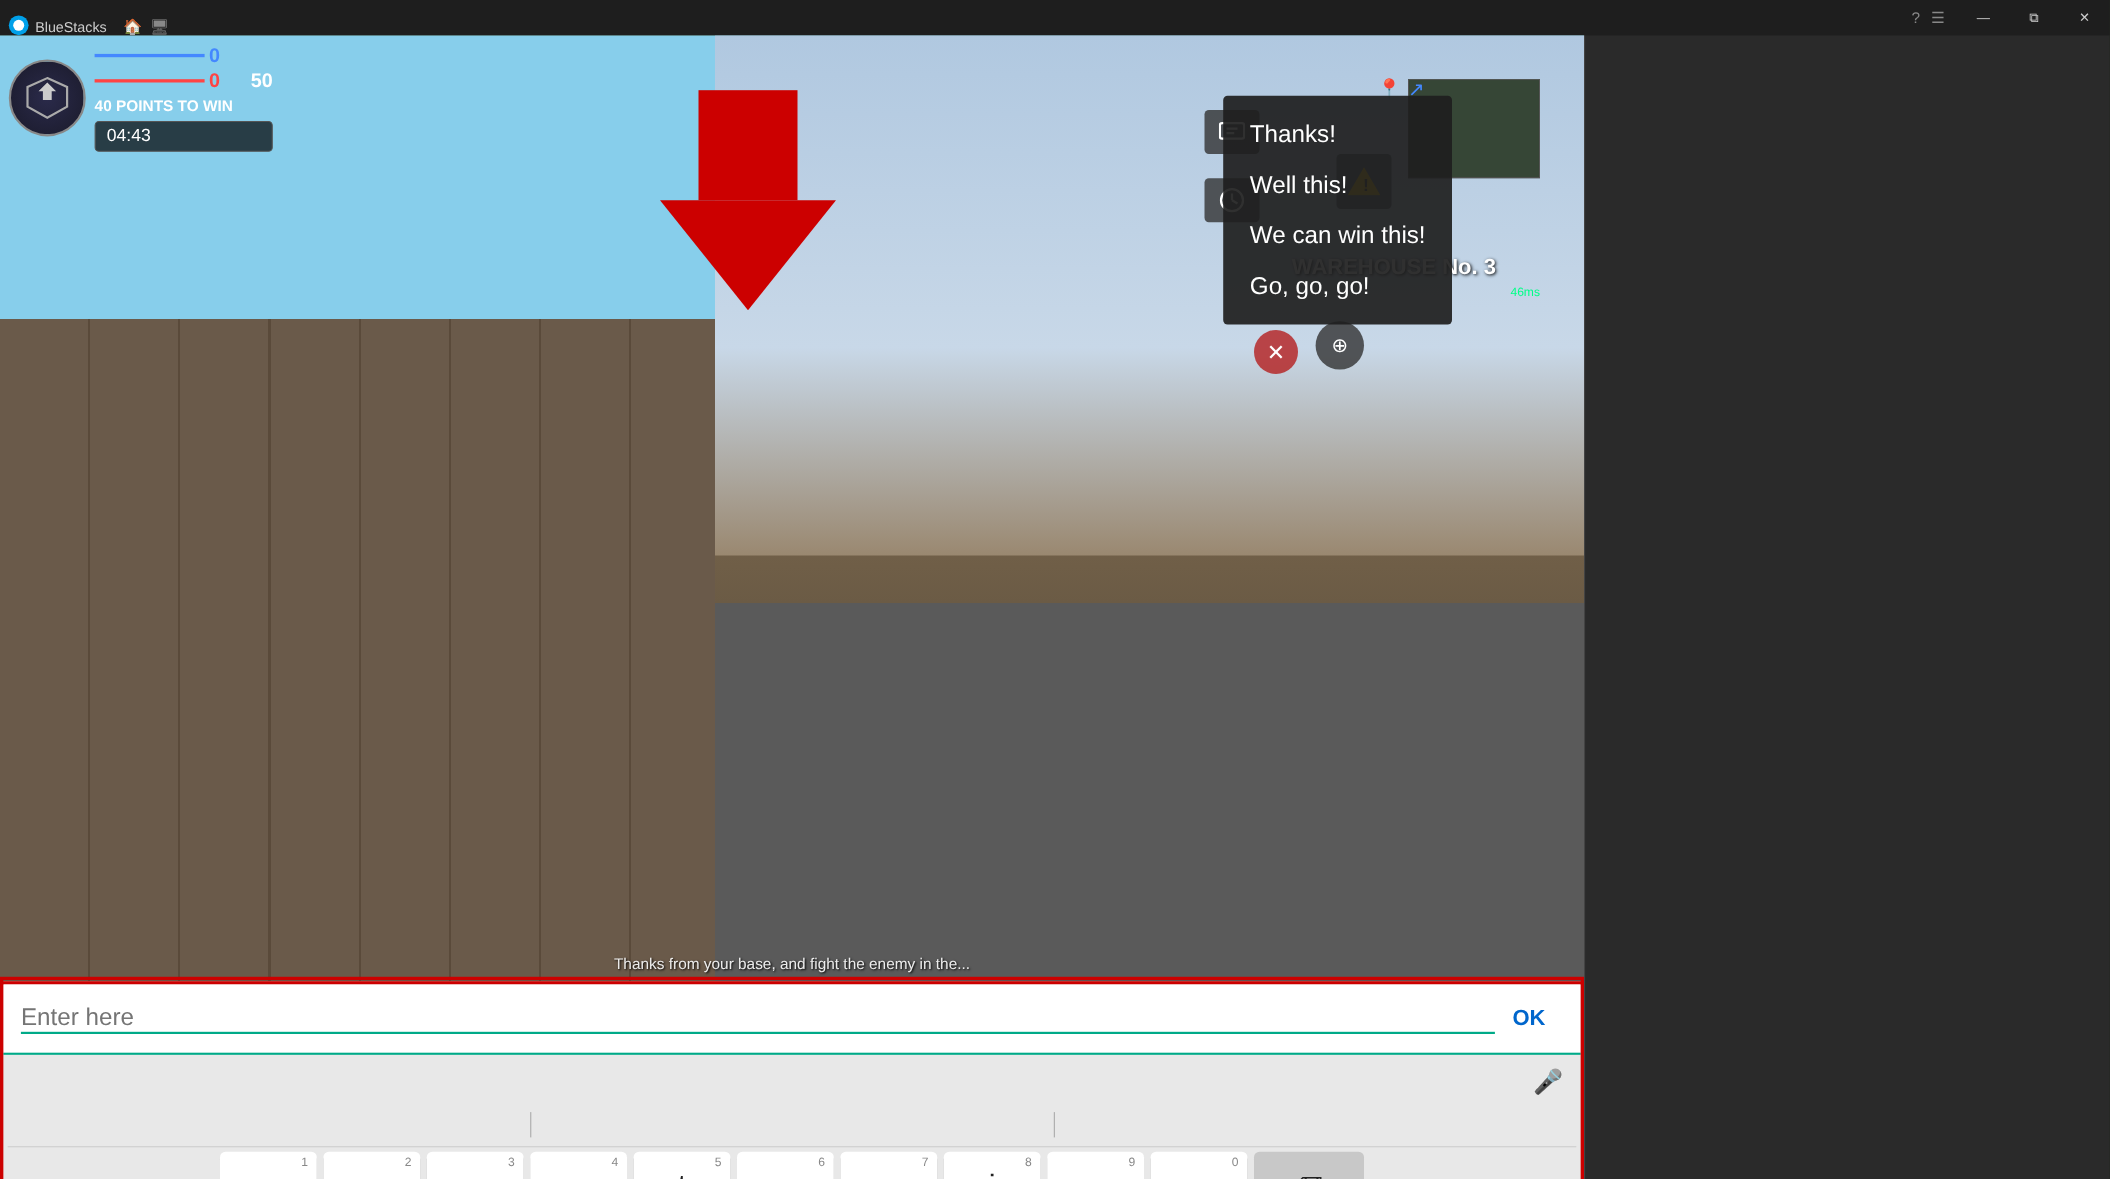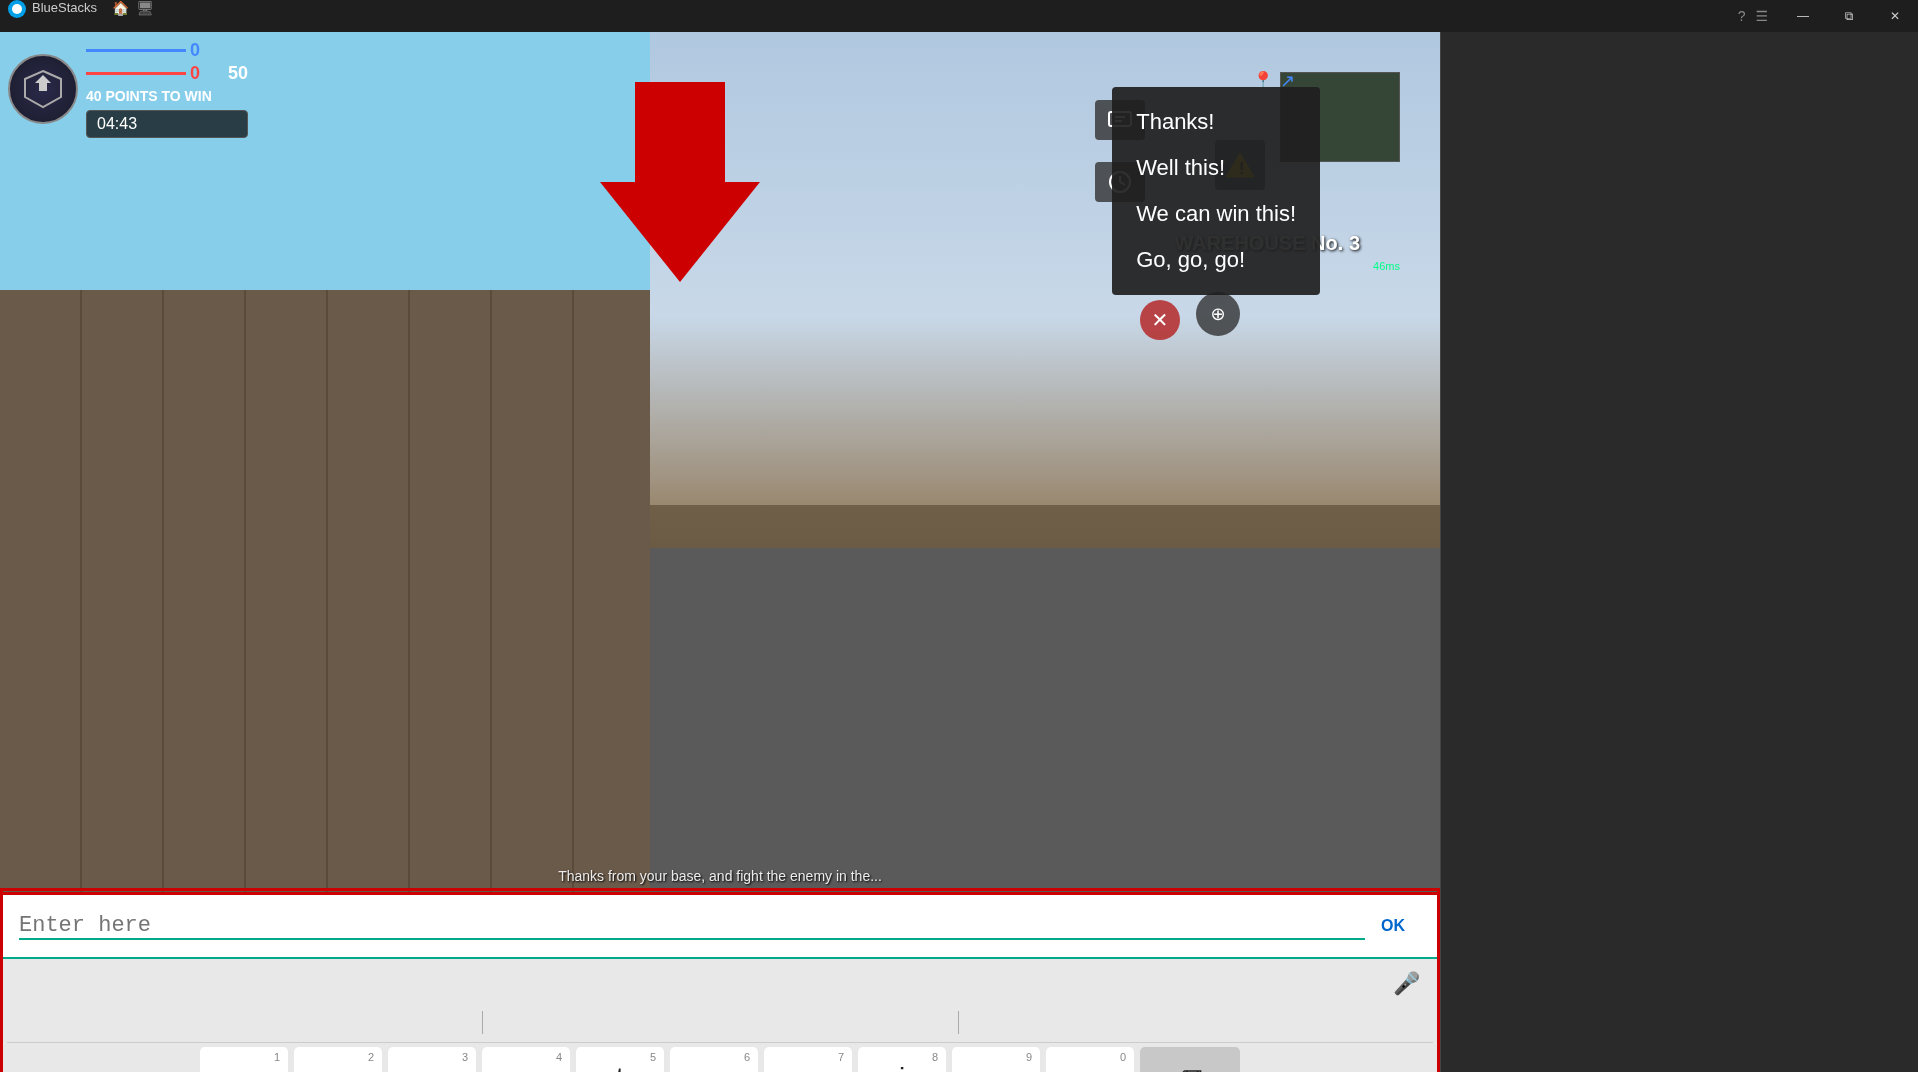--- a/index.html
+++ b/index.html
@@ -12,21 +12,21 @@
       position: relative;
     }
 
     
     .titlebar {
       position: absolute;
       top: 0; left: 0; right: 0;
       height: 32px;
       background: #1e1e1e;
       display: flex;
-      align-items: flex-start;
+      align-items: flex-end;
       padding: 0 8px;
       z-index: 100;
     }
     .titlebar-logo {
       width: 18px; height: 18px;
       background: #00a0e9;
       border-radius: 50%;
       display: flex; align-items: center; justify-content: center;
       margin-right: 6px;
     }
@@ -290,25 +290,24 @@
       height: 64px;
       border-bottom: 2px solid #00aa88;
     }
     .text-input {
       flex: 1;
       border: none;
       outline: none;
       font-size: 22px;
       color: #333;
       background: transparent;
-      font-family: Liberation Mono, monospace;
     }
     .ok-button {
       color: #0066cc;
-      font-size: 16px;
+      font-size: 20px;
       font-weight: bold;
       cursor: pointer;
       padding: 8px 16px;
     }
 
     
     .keyboard-area {
       background: #e8e8e8;
       padding: 8px 4px;
     }

